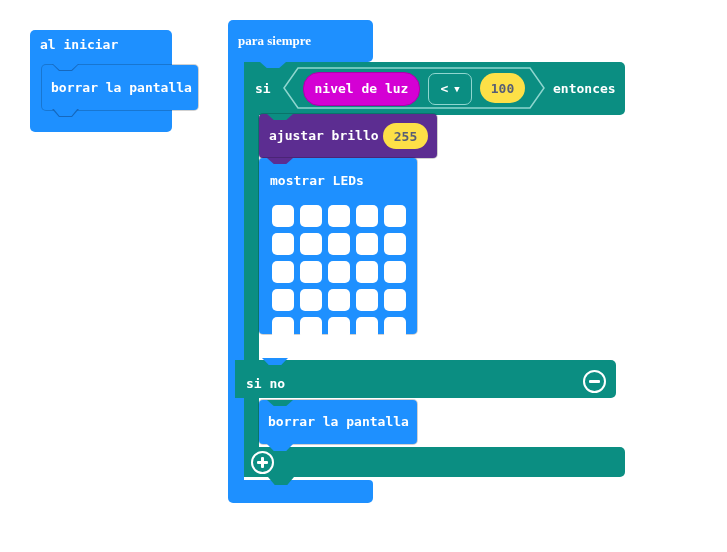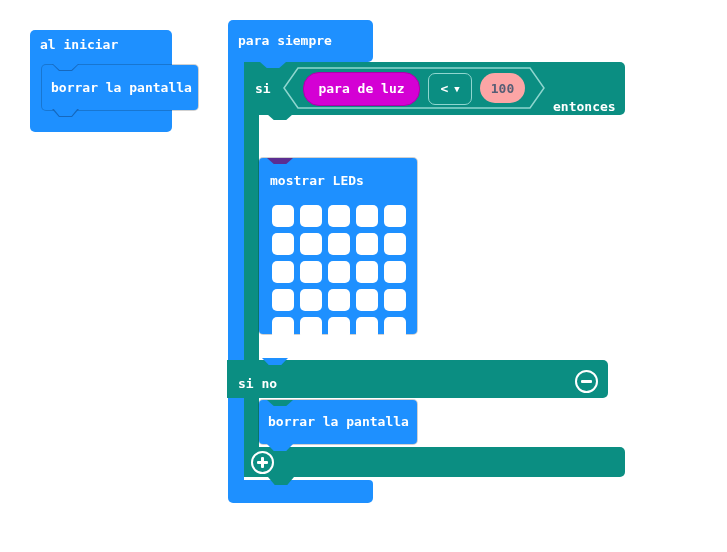--- a/index.html
+++ b/index.html
@@ -22,21 +22,21 @@
   .teal{background:var(--logic-teal);}
   .purple{background:var(--led-purple);}
   .outlined{box-shadow:0 0 0 1px rgba(0,0,0,0.18);text-align:center;}
   .lbl{color:#ffffff;font-size:13px;font-weight:bold;white-space:nowrap;line-height:16px;}
   .flexc{display:flex;align-items:center;}
   .tab{clip-path:polygon(0 0,100% 0,74% 100%,26% 100%);}
   .pill{position:absolute;background:var(--input-magenta);border:1px solid var(--input-magenta-dark);
         border-radius:16px;display:flex;align-items:center;justify-content:center;}
   .dropdown{position:absolute;background:var(--logic-teal);border:1px solid var(--logic-teal-light);
         border-radius:7px;display:flex;align-items:center;justify-content:center;gap:6px;}
-  .numslot{position:absolute;background:#fca5a5;border-radius:15px;display:flex;align-items:center;
+  .numslot{position:absolute;background:#fde047;border-radius:15px;display:flex;align-items:center;
         justify-content:center;color:var(--value-text);font-size:13px;font-weight:600;}
   .circle-btn{position:absolute;width:19px;height:19px;border:2px solid #ffffff;border-radius:50%;
         display:flex;align-items:center;justify-content:center;}
   .circle-btn .h{width:11px;height:3px;background:#ffffff;border-radius:1px;}
   .circle-btn .v{position:absolute;width:3px;height:11px;background:#ffffff;border-radius:1px;}
   .led-grid{position:absolute;display:grid;grid-template-columns:repeat(5,22px);grid-auto-rows:22px;gap:6px;}
   .led{background:#ffffff;border-radius:5px;}
   .hex{position:absolute;pointer-events:none;}
   .arrow{font-size:9px;color:#fff;line-height:9px;}
   .op{color:#fff;font-size:13px;font-weight:bold;line-height:14px;}
@@ -51,58 +51,64 @@
   </div>
   <div class="blk blue outlined flexc" style="left:42px;top:65px;width:156px;height:45px;border-radius:4px;">
     <span class="lbl" style="margin-left:9px;">borrar la pantalla</span>
   </div>
 
   <div class="tab" style="left:52px;top:64px;width:27px;height:7px;background:var(--basic-blue-dark);"></div>
   <div class="tab" style="left:53px;top:64px;width:25px;height:6px;background:var(--basic-blue);"></div>
   <div class="tab" style="left:52px;top:109px;width:27px;height:8px;background:var(--basic-blue-dark);"></div>
   <div class="tab" style="left:53px;top:108px;width:25px;height:8px;background:var(--basic-blue);"></div>
 
-  <div class="seg blue" style="left:228px;top:20px;width:145px;height:42px;border-radius:5px 5px 5px 0;">
+  <div class="seg blue" style="left:228px;top:20px;width:145px;height:42px;border-radius:5px 5px 5px 0;font-family:Liberation Serif, serif;">
     <span class="lbl" style="position:absolute;left:10px;top:13px;">para siempre</span>
   </div>
   <div class="seg blue" style="left:228px;top:62px;width:16px;height:418px;"></div>
   <div class="seg blue" style="left:228px;top:480px;width:145px;height:23px;border-radius:0 4px 5px 5px;"></div>
 
   <div class="seg teal" style="left:244px;top:62px;width:381px;height:53px;border-radius:0 5px 5px 0;">
     <span class="lbl" style="position:absolute;left:11px;top:19px;text-align:center;">si</span>
     <svg class="hex" style="left:39px;top:5px;" width="262" height="42" viewBox="0 0 262 42">
       <polygon points="1,21 15,1 247,1 261,21 247,41 15,41" fill="none" stroke="#8fd6cf" stroke-width="1.5"></polygon>
     </svg>
     <div class="pill" style="left:59px;top:10px;width:115px;height:32px;">
-      <span class="lbl">para de luz</span>
+      <span class="lbl">nivel de luz</span>
     </div>
     <div class="dropdown" style="left:184px;top:11px;width:42px;height:30px;">
       <span class="op">&lt;</span>
       <span class="arrow">▼</span>
     </div>
     <div class="numslot" style="left:236px;top:11px;width:45px;height:30px;">
       <span>100</span>
     </div>
-    <span class="lbl" style="position:absolute;left:309px;top:37px;">entonces</span>
+    <span class="lbl" style="position:absolute;left:309px;top:19px;">entonces</span>
   </div>
   <div class="seg teal" style="left:244px;top:115px;width:15px;height:245px;"></div>
-  <div class="seg teal" style="left:227px;top:360px;width:381px;height:38px;border-radius:0 5px 5px 0;">
+  <div class="seg teal" style="left:235px;top:360px;width:381px;height:38px;border-radius:0 5px 5px 0;">
     <span class="lbl" style="position:absolute;left:11px;top:16px;">si no</span>
     <div class="circle-btn" style="left:348px;top:10px;" role="button">
       <div class="h"></div>
     </div>
   </div>
   <div class="seg teal" style="left:244px;top:398px;width:15px;height:49px;"></div>
   <div class="seg teal" style="left:244px;top:447px;width:381px;height:30px;border-radius:0 5px 5px 0;">
     <div class="circle-btn" style="left:7px;top:4px;" role="button">
       <div class="h"></div>
       <div class="v"></div>
     </div>
   </div>
 
+  <div class="blk purple outlined flexc" style="left:259px;top:114px;width:178px;height:44px;border-radius:4px;">
+    <span class="lbl" style="margin-left:10px;">ajustar brillo</span>
+    <div class="numslot" style="left:124px;top:9px;width:45px;height:26px;border-radius:13px;">
+      <span>255</span>
+    </div>
+  </div>
 
   <div class="blk blue outlined" style="left:259px;top:158px;width:158px;height:176px;border-radius:4px;">
     <span class="lbl" style="position:absolute;left:11px;top:15px;">mostrar LEDs</span>
     <div class="led-grid" style="left:13px;top:47px;">
         <div class="led"></div>
         <div class="led"></div>
         <div class="led"></div>
         <div class="led"></div>
         <div class="led"></div>
         <div class="led"></div>

